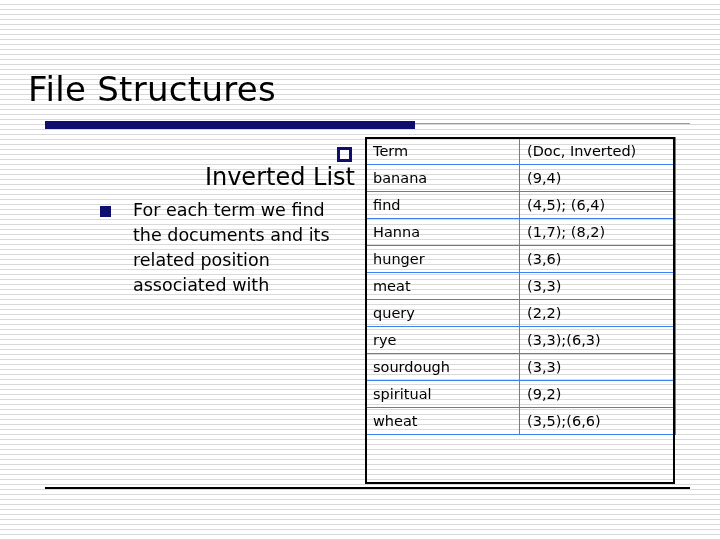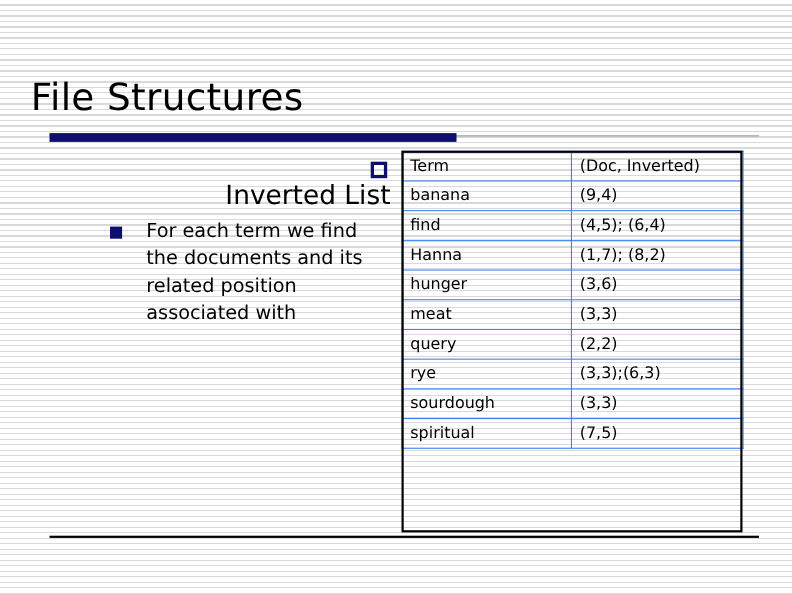--- a/index.html
+++ b/index.html
@@ -223,21 +223,25 @@
       <tr>
         <td>rye</td>
         <td>(3,3);(6,3)</td>
       </tr>
       <tr>
         <td>sourdough</td>
         <td>(3,3)</td>
       </tr>
       <tr>
         <td>spiritual</td>
-        <td>(7,5)</td>
+        <td>(9,2)</td>
+      </tr>
+      <tr>
+        <td>wheat</td>
+        <td>(3,5);(6,6)</td>
       </tr>
     </tbody>
   </table>
 
   <div id="table-frame"></div>
 
   <div id="bottom-rule"></div>
 
 </div>
 

